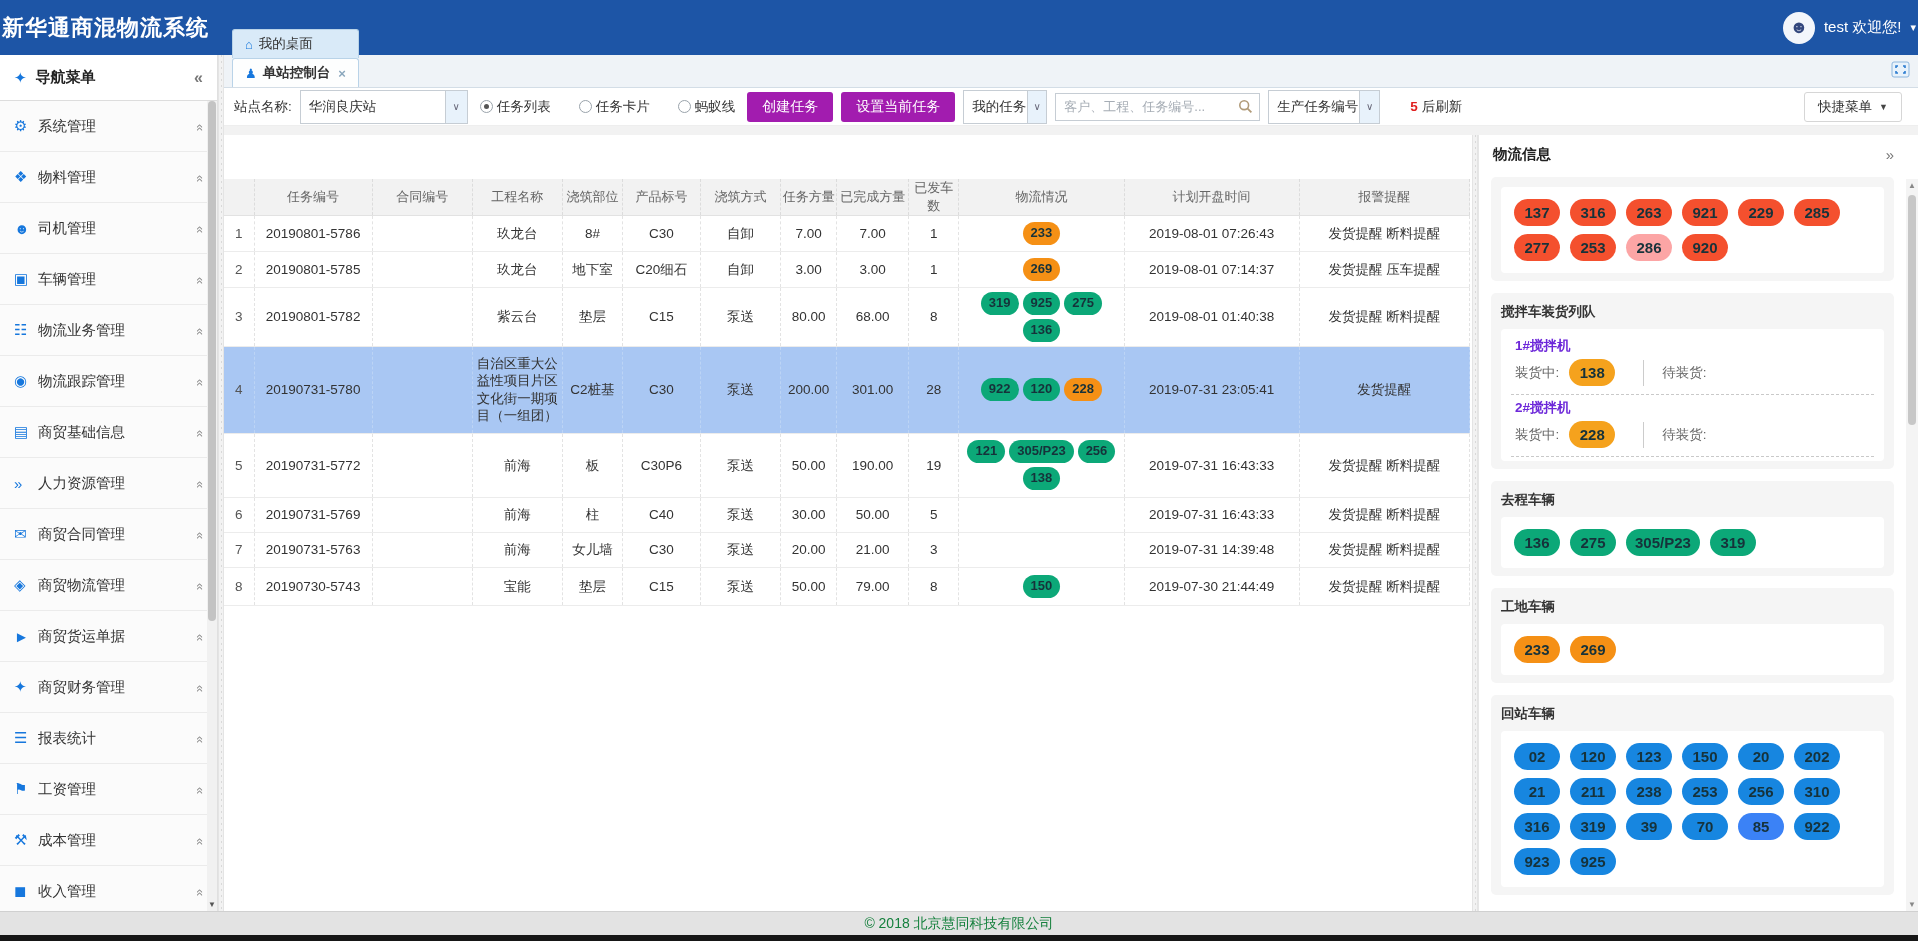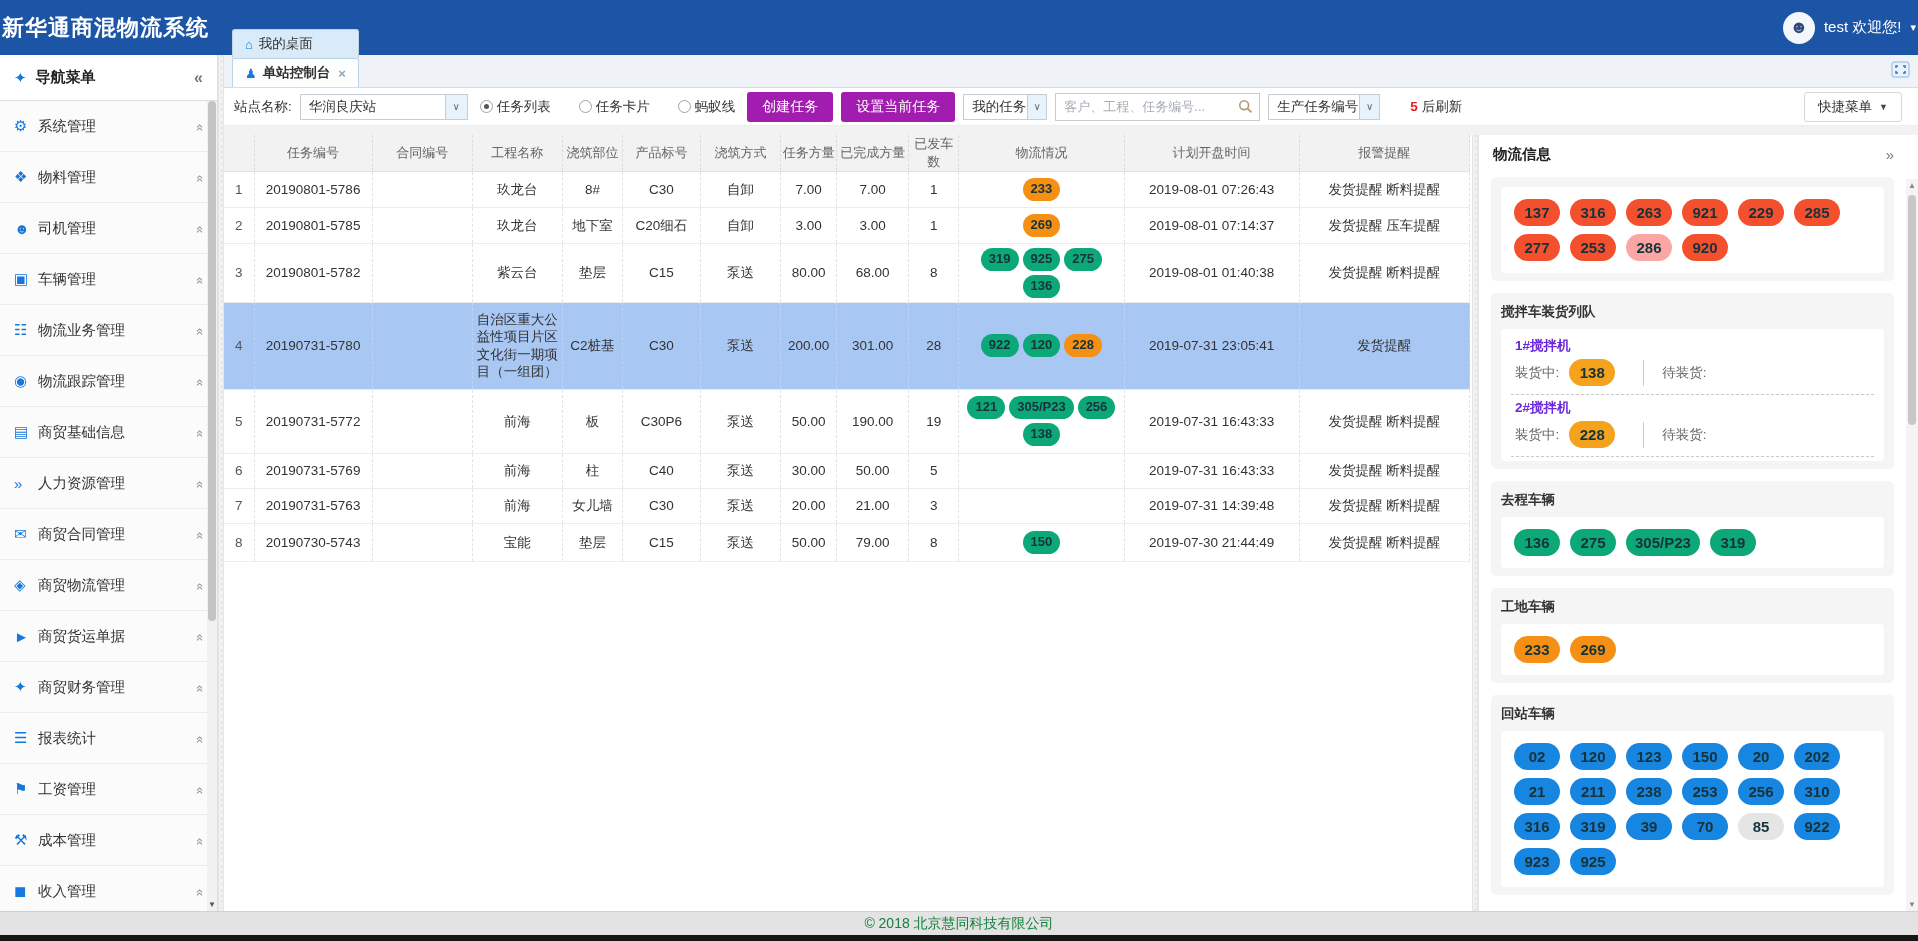--- a/index.html
+++ b/index.html
@@ -37,21 +37,21 @@
   .tabbar { height:33px; background:#eff3f7; border-bottom:1px solid #d3dde6; display:flex; align-items:flex-end; padding-left:8px; position:relative; }
   .tab { display:flex; align-items:center; gap:6px; height:29px; padding:0 12px; margin-right:4px; border:1px solid #b9d3e8; border-bottom:none; border-radius:3px 3px 0 0; font-size:13.5px; cursor:pointer; }
   .tab.inactive { background:#d9eaf8; }
   .tab.active { background:#fdfefe; font-weight:bold; }
   .tab .tico { color:#1677dd; font-size:13px; }
   .tab .close { color:#8aa7bd; font-size:13px; margin-left:2px; }
   .fullscreen-btn { position:absolute; right:8px; top:6px; cursor:pointer; }
 
   .toolbar { height:38px; background:#fff; display:flex; align-items:center; gap:8px; padding:0 10px; border-bottom:1px solid #eee; }
   .tb-label { font-size:13.5px; color:#333; white-space:nowrap; }
-  .select { height:26px; border:1px solid #c6cdd4; background:#fff; display:flex; align-items:center; cursor:pointer; }
+  .select { height:34px; border:1px solid #c6cdd4; background:#fff; display:flex; align-items:center; cursor:pointer; }
   .select .val { padding:0 8px; font-size:13.5px; color:#333; white-space:nowrap; overflow:hidden; }
   .select .arrow { width:22px; align-self:stretch; background:#e8f2fb; border-left:1px solid #c6cdd4; display:flex; align-items:center; justify-content:center; color:#667; font-size:10px; }
   .sel-station { width:168px; } .sel-station .val { flex:1; }
   .sel-mytask { width:84px; } .sel-taskno { width:112px; }
   .radio-group { display:flex; align-items:flex-end; gap:28px; margin:0 4px; }
   .radio-opt { display:flex; align-items:center; gap:4px; font-size:13.5px; color:#333; cursor:pointer; white-space:nowrap; }
   .radio { width:13px; height:13px; border:1px solid #9aa3ab; border-radius:50%; background:#fff; position:relative; flex:none; }
   .radio.checked::after { content:""; position:absolute; left:3px; top:3px; width:5px; height:5px; border-radius:50%; background:#555; }
   .btn-primary { height:30px; background:#a21caf; color:#fff; border:none; border-radius:3px; padding:0 15px; font-size:14px; cursor:pointer; white-space:nowrap; font-family:inherit; }
   .search-box { width:205px; height:28px; border:1px solid #c6cdd4; display:flex; align-items:center; padding:0 6px 0 8px; background:#fff; }
@@ -60,21 +60,21 @@
   .refresh { margin-left:22px; font-size:13.5px; color:#333; white-space:nowrap; }
   .refresh b { color:#e02020; margin-right:4px; }
   .btn-quick { margin-left:auto; margin-right:6px; height:30px; background:#fff; border:1px solid #d6d6d6; border-radius:3px; padding:0 13px; font-size:13.5px; color:#333; cursor:pointer; display:flex; align-items:center; gap:7px; font-family:inherit; }
   .btn-quick .c { font-size:9px; color:#444; }
 
   .gap-strip { height:9px; background:#f2f2f2; }
   .split-row { flex:1; display:flex; min-height:0; }
 
   
   .table-area { flex:1; background:#fff; overflow:hidden; min-width:0; }
-  table.grid { border-collapse:collapse; table-layout:fixed; width:1246px; }
+  table.grid { border-collapse:collapse; table-layout:fixed; width:1246px;margin-top:44px; }
   .grid th { height:33px; background:#f2f2f2; font-weight:normal; font-size:13px; color:#666; border-right:1px dashed #dcdcdc; border-bottom:1px solid #e2e2e2; }
   .grid td { border-right:1px dashed #e3e3e3; border-bottom:1px solid #ececec; text-align:center; font-size:13.5px; color:#333; padding:2px 3px; line-height:1.3; }
   .grid tr.sel td { background:#a9c7f3; border-right-color:#bcd4f5; }
   .grid td.num { color:#555; }
   .badge { display:inline-block; border-radius:14px; padding:3px 8px; margin:2px 2px; font-weight:bold; font-size:13px; color:#16323a; }
 
   
   .panel { width:440px; background:#fff; border-left:1px solid #e6e6e6; position:relative; overflow:hidden; display:flex; flex-direction:column; }
   .panel-header { height:38px; display:flex; align-items:center; padding:0 14px; font-weight:bold; font-size:14.5px; color:#222; }
   .panel-header .expand { margin-left:auto; color:#777; font-weight:normal; font-size:15px; cursor:pointer; margin-right:10px; }
@@ -490,21 +490,21 @@
                 <span class="p-pill" style="background: rgb(23, 134, 224);">21</span>
                 <span class="p-pill" style="background: rgb(23, 134, 224);">211</span>
                 <span class="p-pill" style="background: rgb(23, 134, 224);">238</span>
                 <span class="p-pill" style="background: rgb(23, 134, 224);">253</span>
                 <span class="p-pill" style="background: rgb(23, 134, 224);">256</span>
                 <span class="p-pill" style="background: rgb(23, 134, 224);">310</span>
                 <span class="p-pill" style="background: rgb(23, 134, 224);">316</span>
                 <span class="p-pill" style="background: rgb(23, 134, 224);">319</span>
                 <span class="p-pill" style="background: rgb(23, 134, 224);">39</span>
                 <span class="p-pill" style="background: rgb(23, 134, 224);">70</span>
-                <span class="p-pill" style="background: #e5e5e5;">85</span>
+                <span class="p-pill" style="background: #3b82f6;">85</span>
                 <span class="p-pill" style="background: rgb(23, 134, 224);">922</span>
                 <span class="p-pill" style="background: rgb(23, 134, 224);">923</span>
                 <span class="p-pill" style="background: rgb(23, 134, 224);">925</span>
               </div>
             </div>
           </div>
         <div class="panel-scrollbar">
           <div class="arrU">▲</div>
             <div class="thumb"></div>
             <div class="arrD">▼</div>

